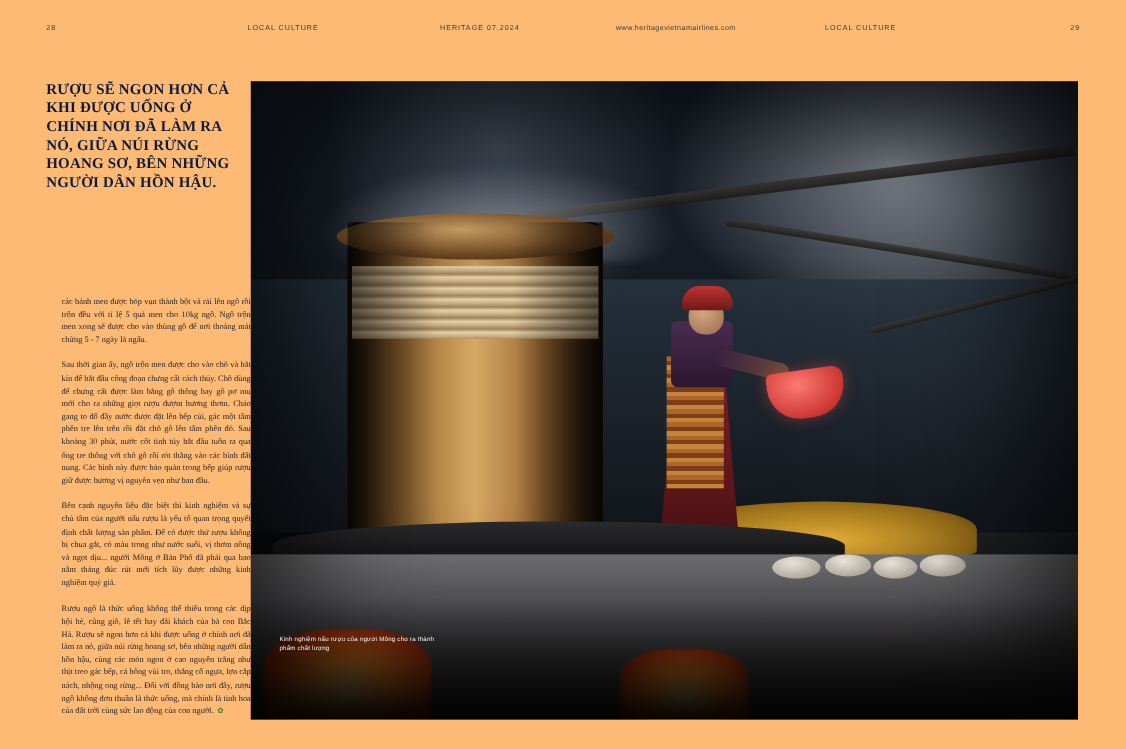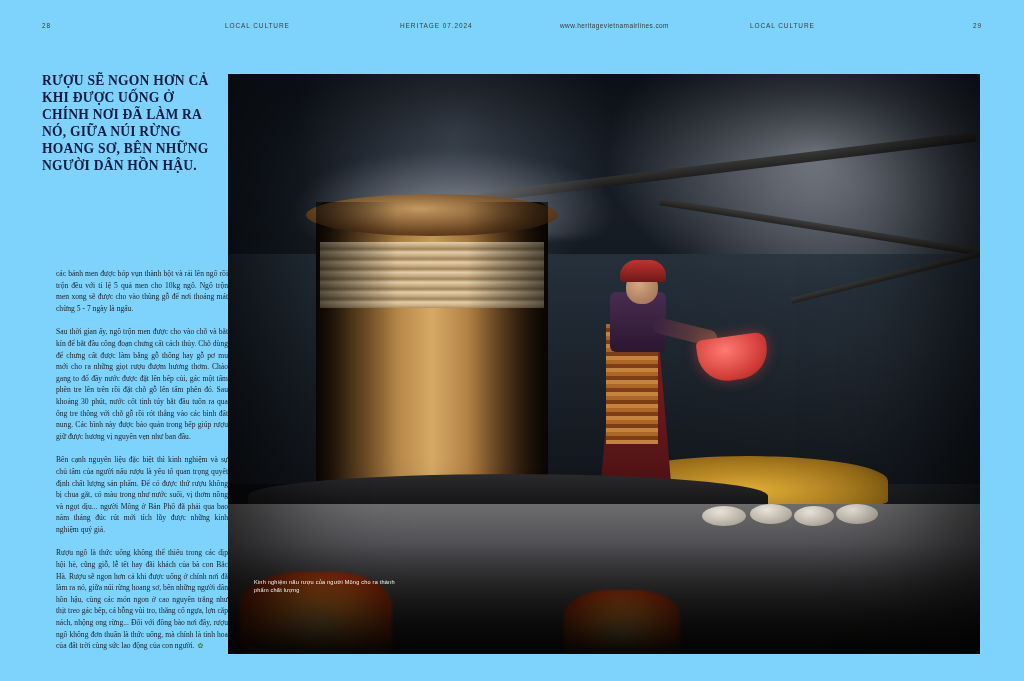--- a/index.html
+++ b/index.html
@@ -7,21 +7,21 @@
     padding: 0;
     background: #d8d8d8;
   }
   body {
     font-family: "Liberation Serif", serif;
   }
   .page {
     position: relative;
     width: 1024px;
     height: 681px;
-    background: #7dd3fc;
+    background: #fdba74;
     overflow: hidden;
   }
 
   
   .runhead {
     position: absolute;
     top: 22px;
     left: 0;
     width: 1024px;
     height: 14px;

